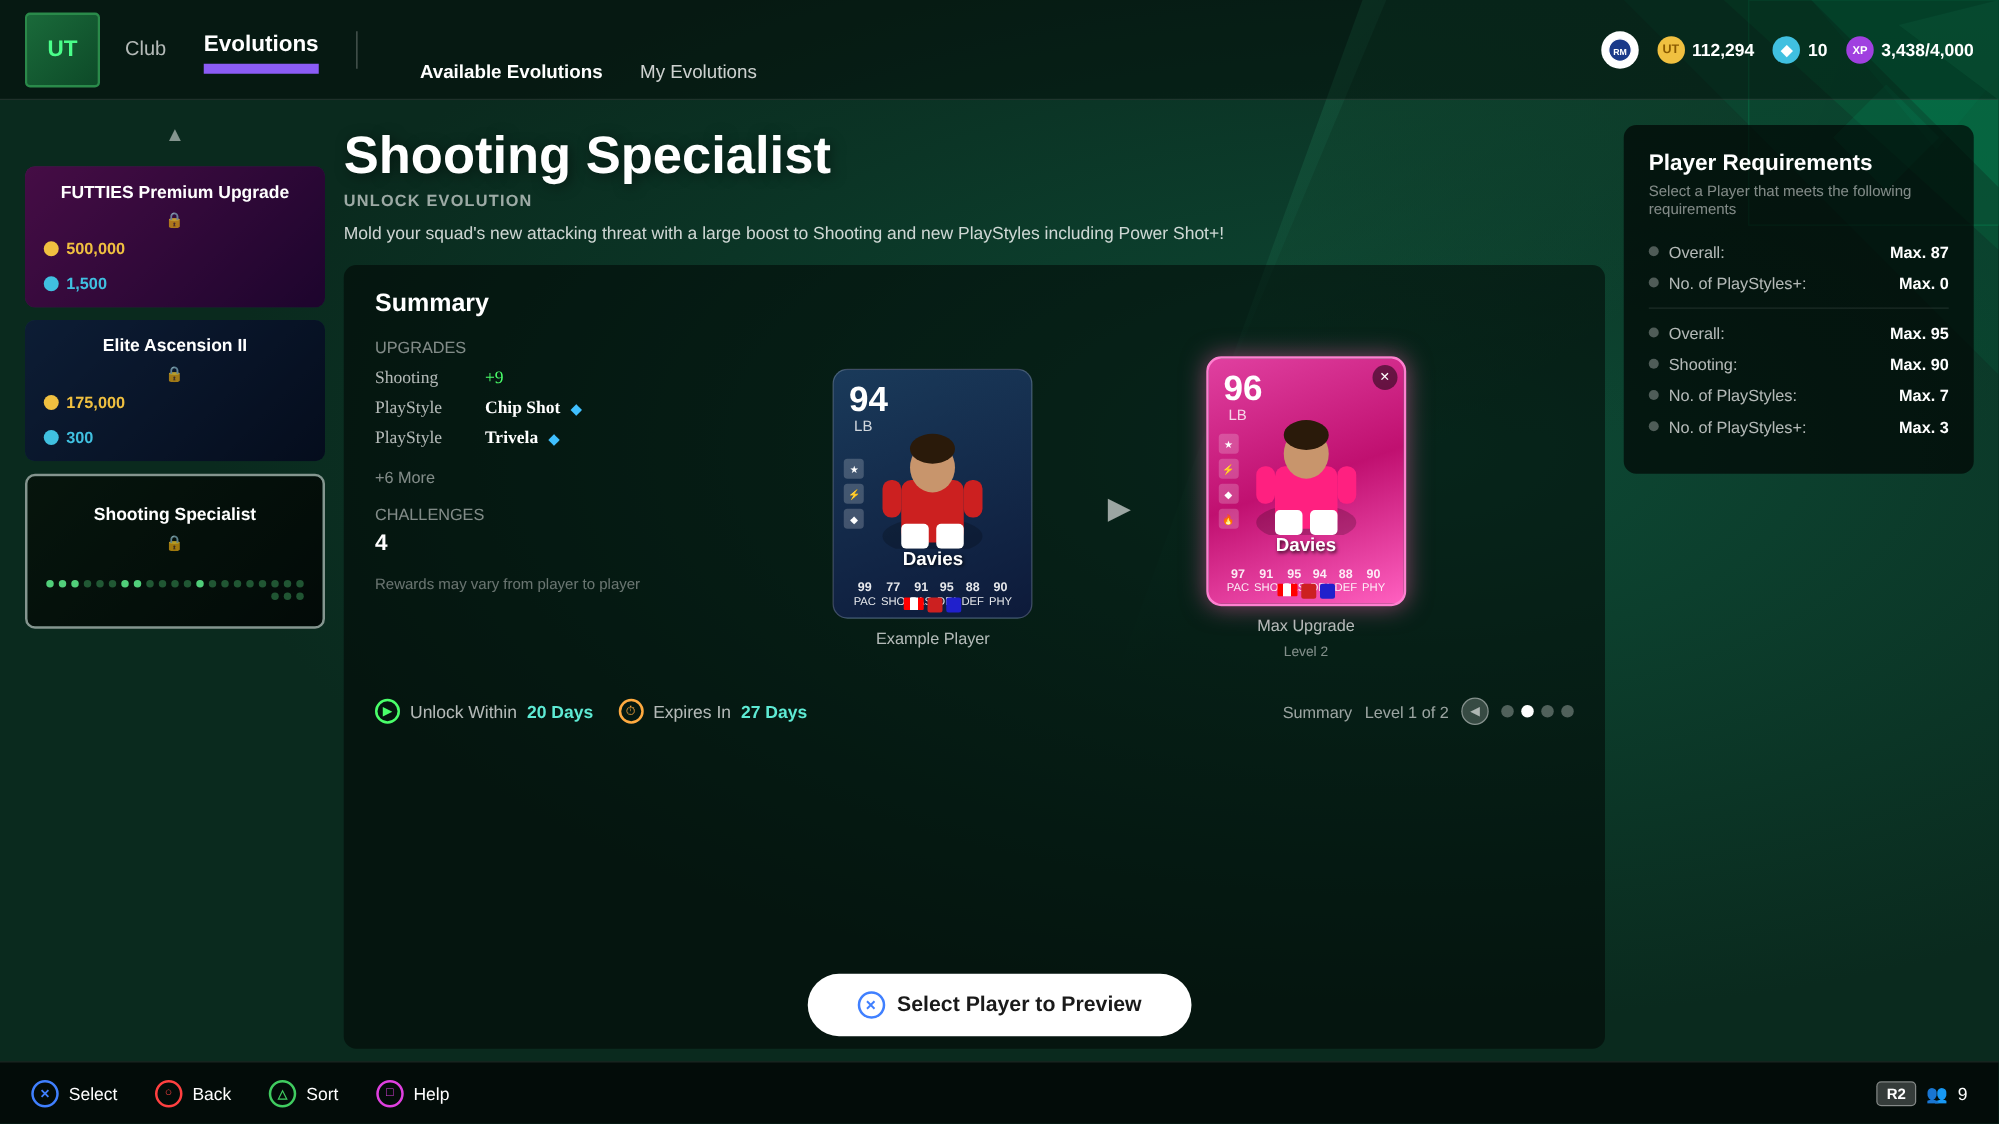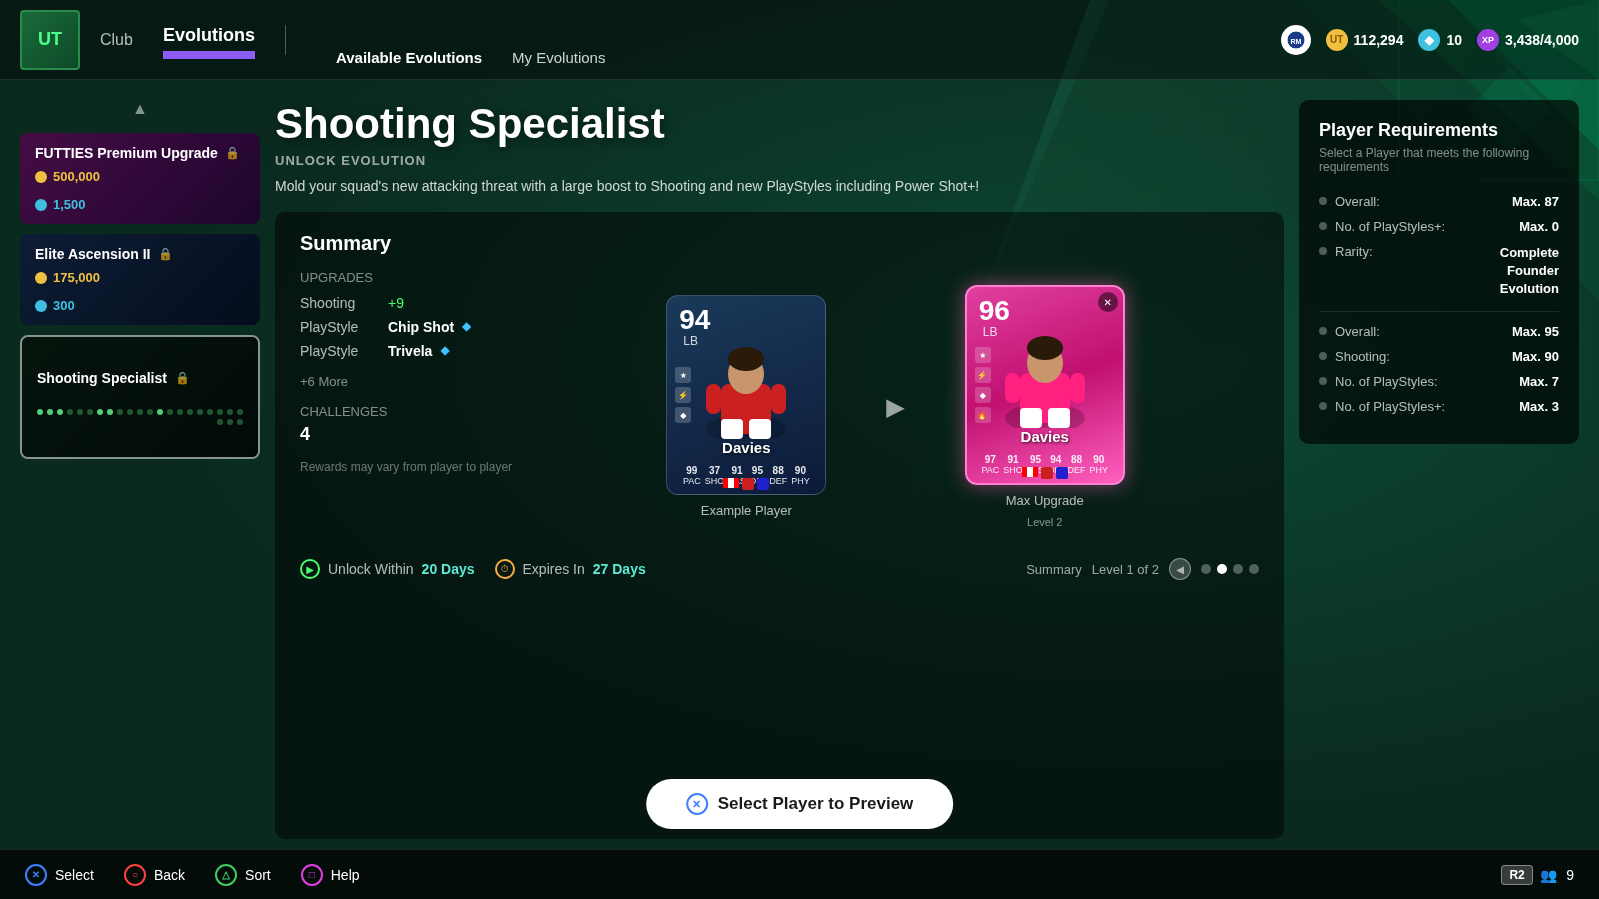--- a/index.html
+++ b/index.html
@@ -182,20 +182,21 @@
       justify-content: center;
     }
     .sidebar-item-title {
       font-size: 14px;
       font-weight: bold;
       color: white;
       margin-bottom: 8px;
       display: flex;
       align-items: center;
       gap: 8px;
+      flex-direction: column;
     }
     .sidebar-item-cost {
       display: flex;
       flex-direction: column;
       gap: 13px;
     }
     .cost-row {
       display: flex;
       align-items: center;
       gap: 6px;
@@ -276,23 +277,25 @@
     }
     .upgrades-section { margin-bottom: 15px; }
     .upgrades-label {
       font-size: 13px;
       color: rgba(255,255,255,0.5);
       text-transform: uppercase;
       margin-bottom: 10px;
     }
     .upgrade-row {
       display: flex;
+      align-items: center;
       gap: 8px;
       margin-bottom: 8px;
       font-size: 14px;
+      font-family: Liberation Serif, serif;
     }
     .upgrade-category {
       color: rgba(255,255,255,0.7);
       min-width: 80px;
     }
     .upgrade-value {
       color: white;
       font-weight: bold;
     }
     .upgrade-positive { color: #4aff6a; }
@@ -881,21 +884,21 @@
                   <rect x="15" y="55" width="15" height="30" rx="7" fill="#cc2020"></rect>
                   <rect x="80" y="55" width="15" height="30" rx="7" fill="#cc2020"></rect>
 
                   <rect x="30" y="90" width="22" height="20" rx="4" fill="#ffffff"></rect>
                   <rect x="58" y="90" width="22" height="20" rx="4" fill="#ffffff"></rect>
                 </svg>
               </div>
               <div class="card-name" style="bottom:38px;">Davies</div>
               <div class="card-stats">
                 <div class="stat-val"><span>99</span>PAC</div>
-                <div class="stat-val"><span>37</span>SHO</div>
+                <div class="stat-val"><span>77</span>SHO</div>
                 <div class="stat-val"><span>91</span>PAS</div>
                 <div class="stat-val"><span>95</span>DRI</div>
                 <div class="stat-val"><span>88</span>DEF</div>
                 <div class="stat-val"><span>90</span>PHY</div>
               </div>
               <div class="card-flags" style="bottom:2px;">
                 <div class="flag flag-ca"></div>
                 <div class="flag-club" style="width:12px;height:12px;background:#cc2020;border-radius:2px;"></div>
                 <div class="flag-club" style="width:12px;height:12px;background:#2020cc;border-radius:2px;"></div>
               </div>
@@ -985,25 +988,20 @@
       <div class="req-row">
         <div class="req-bullet"></div>
         <span class="req-key">Overall:</span>
         <span class="req-val">Max. 87</span>
       </div>
       <div class="req-row">
         <div class="req-bullet"></div>
         <span class="req-key">No. of PlayStyles+:</span>
         <span class="req-val">Max. 0</span>
       </div>
-      <div class="req-row">
-        <div class="req-bullet"></div>
-        <span class="req-key">Rarity:</span>
-        <span class="req-val" style="text-align:right;line-height:1.4;">Complete<br>Founder<br>Evolution</span>
-      </div>
 
       <div class="req-divider"></div>
 
       <div class="req-row">
         <div class="req-bullet"></div>
         <span class="req-key">Overall:</span>
         <span class="req-val">Max. 95</span>
       </div>
       <div class="req-row">
         <div class="req-bullet"></div>

